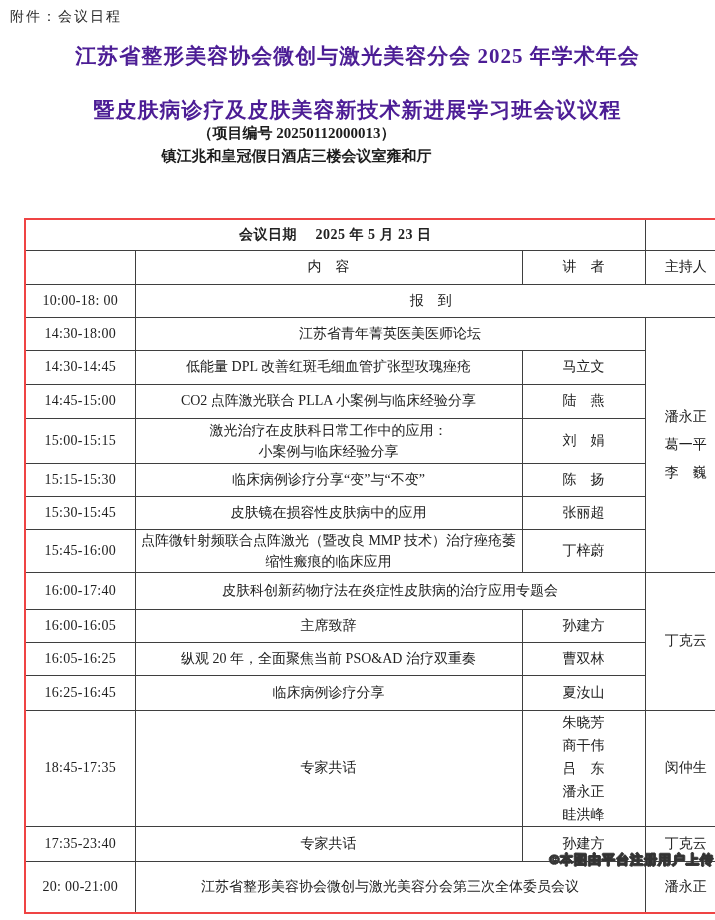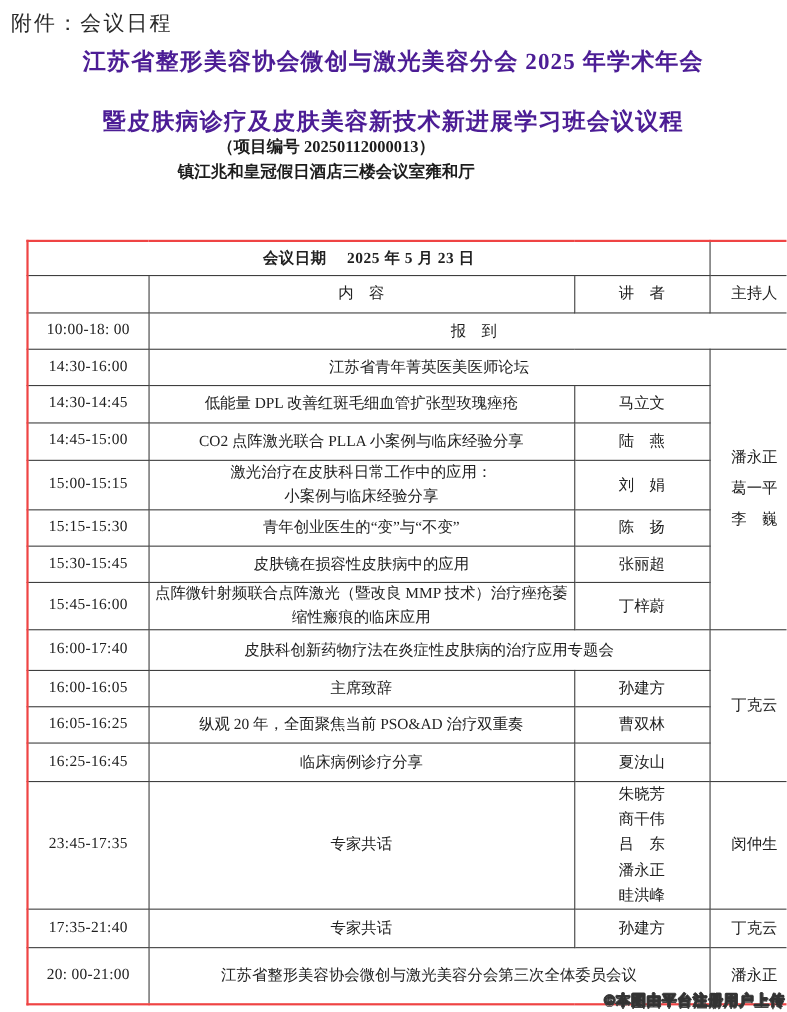--- a/index.html
+++ b/index.html
@@ -2,21 +2,21 @@
 <html><head>
 <meta charset="utf-8">
 <style>
   html,body{margin:0;padding:0;}
   body{
     width:715px;height:920px;position:relative;background:#ffffff;
     font-family:"Liberation Serif","DejaVu Serif",serif;color:#1f1f1f;
     overflow:hidden;
   }
   .attachment{
-    position:absolute;top:8px;left:10px;font-size:19px;letter-spacing:2px;color:#2a2a2a;
+    position:absolute;top:8px;left:10px;font-size:14px;letter-spacing:2px;color:#2a2a2a;
   }
   .title-line{
     position:absolute;left:0;width:715px;text-align:center;
     font-weight:bold;font-size:21px;letter-spacing:1px;color:#4c1d95;
   }
   .title1{top:42px;}
   .title2{top:84px;margin-top:12px;}
   .subline{
     position:absolute;left:0;width:593px;text-align:center;
     font-weight:bold;font-size:15px;color:#1c1c1c;
@@ -37,21 +37,21 @@
   td.bold, .boldcell{font-weight:bold;font-size:15px;letter-spacing:0.5px;}
   .pre{white-space:pre-line;}
   .host3{line-height:28px;}
   .spk5{line-height:23px;}
   .two{line-height:21px;}
   tr.rh31{height:31px;} tr.rh33{height:33px;} tr.rh34{height:34px;margin-top:36px;}
   tr.rh35{height:35px;} tr.rh37{height:37px;} tr.rh42{height:42px;}
   tr.rh45{height:45px;} tr.rh52{height:52px;} tr.rh110{height:110px;}
 
   .watermark{
-    position:absolute;top:901px;right:1px;
+    position:absolute;top:851px;right:1px;
     font-family:"Liberation Sans","DejaVu Sans",sans-serif;
     font-size:13px;font-weight:bold;letter-spacing:1px;
     color:#ffffff;
     -webkit-text-stroke:1px #333333;
     text-shadow:1px 0 0 #444,-1px 0 0 #444,0 1px 0 #444,0 -1px 0 #444;
   }
 </style>
 </head>
 <body>
 
@@ -77,21 +77,21 @@
       <td></td>
       <td>内　容</td>
       <td>讲　者</td>
       <td>主持人</td>
     </tr>
     <tr class="rh33">
       <td class="time">10:00-18: 00</td>
       <td colspan="3">报　到</td>
     </tr>
     <tr class="rh33">
-      <td class="time">14:30-16:00</td>
+      <td class="time">14:30-18:00</td>
       <td colspan="2">江苏省青年菁英医美医师论坛</td>
       <td rowspan="7" class="pre host3">潘永正
 葛一平
 李　巍</td>
     </tr>
     <tr class="rh34">
       <td class="time">14:30-14:45</td>
       <td>低能量 DPL 改善红斑毛细血管扩张型玫瑰痤疮</td>
       <td>马立文</td>
     </tr>
@@ -101,21 +101,21 @@
       <td>陆　燕</td>
     </tr>
     <tr class="rh45">
       <td class="time">15:00-15:15</td>
       <td class="pre two">激光治疗在皮肤科日常工作中的应用：
 小案例与临床经验分享</td>
       <td>刘　娟</td>
     </tr>
     <tr class="rh33">
       <td class="time">15:15-15:30</td>
-      <td>青年创业医生的“变”与“不变”</td>
+      <td>临床病例诊疗分享“变”与“不变”</td>
       <td>陈　扬</td>
     </tr>
     <tr class="rh33">
       <td class="time">15:30-15:45</td>
       <td>皮肤镜在损容性皮肤病中的应用</td>
       <td>张丽超</td>
     </tr>
     <tr class="rh42">
       <td class="time">15:45-16:00</td>
       <td class="two">点阵微针射频联合点阵激光（暨改良 MMP 技术）治疗痤疮萎缩性瘢痕的临床应用</td>
@@ -135,31 +135,31 @@
       <td class="time">16:05-16:25</td>
       <td>纵观 20 年，全面聚焦当前 PSO&amp;AD 治疗双重奏</td>
       <td>曹双林</td>
     </tr>
     <tr class="rh35">
       <td class="time">16:25-16:45</td>
       <td>临床病例诊疗分享</td>
       <td>夏汝山</td>
     </tr>
     <tr class="rh110">
-      <td class="time">23:45-17:35</td>
+      <td class="time">18:45-17:35</td>
       <td>专家共话</td>
       <td class="pre spk5">朱晓芳
 商干伟
 吕　东
 潘永正
 眭洪峰</td>
       <td>闵仲生</td>
     </tr>
     <tr class="rh35">
-      <td class="time">17:35-21:40</td>
+      <td class="time">17:35-23:40</td>
       <td>专家共话</td>
       <td>孙建方</td>
       <td>丁克云</td>
     </tr>
     <tr class="rh52">
       <td class="time">20: 00-21:00</td>
       <td colspan="2">江苏省整形美容协会微创与激光美容分会第三次全体委员会议</td>
       <td>潘永正</td>
     </tr>
   </tbody>

